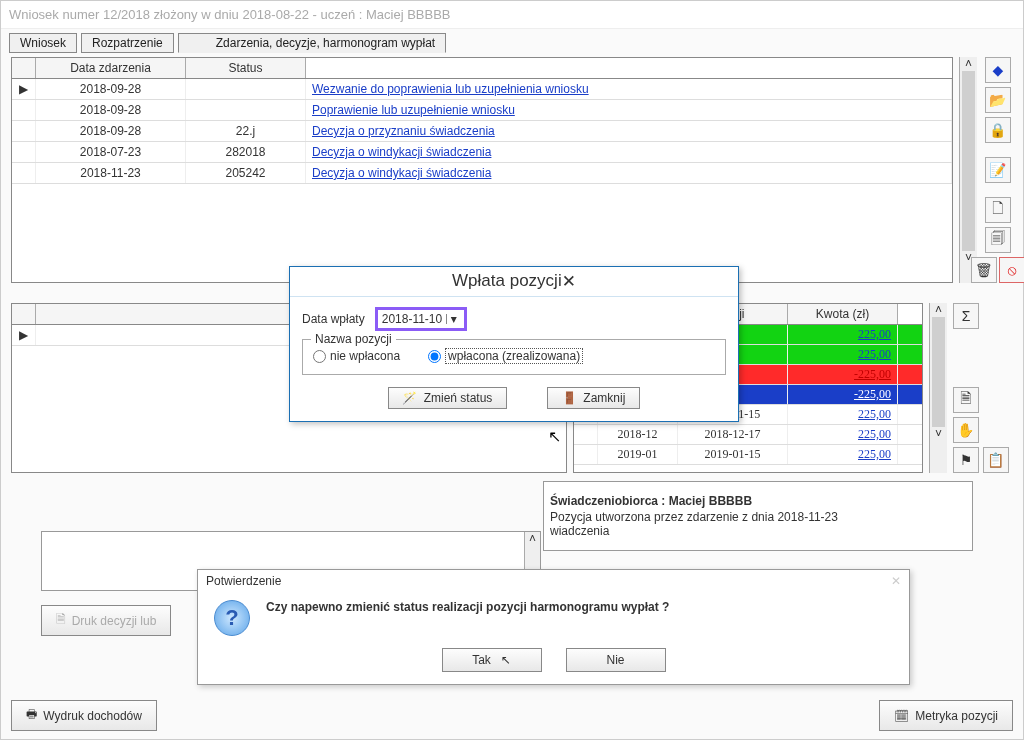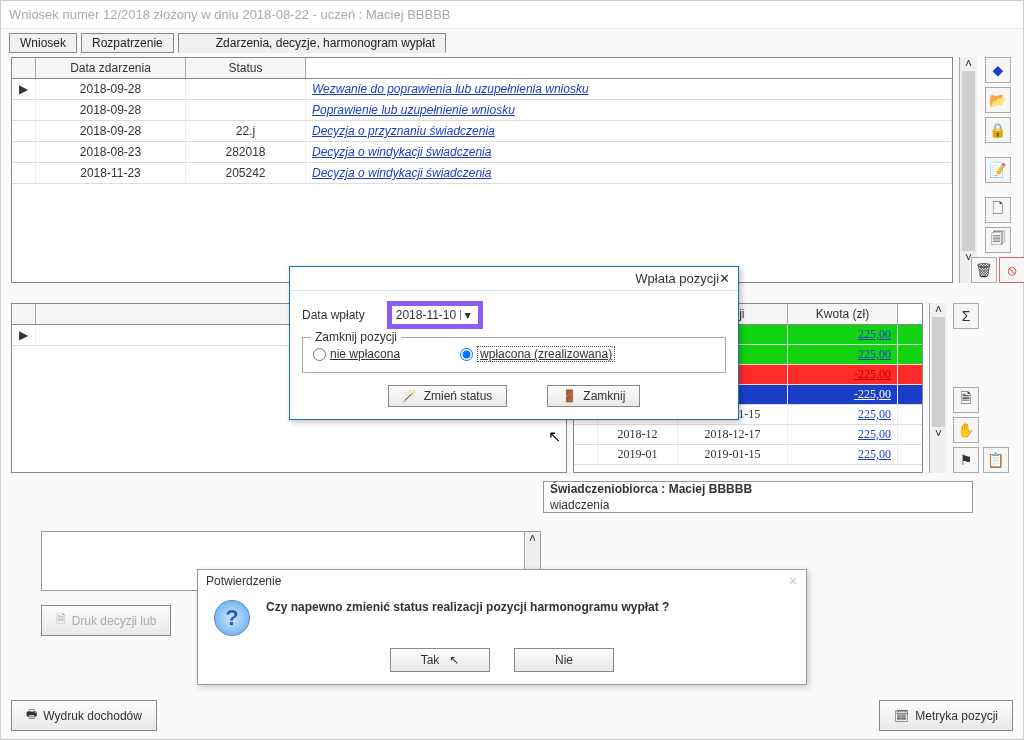--- a/index.html
+++ b/index.html
@@ -83,21 +83,21 @@
     grid-template-columns: 24px 150px 120px 1fr;
     border-bottom: 1px solid #ddd;
   }
   .events-row > div {
     border-right: 1px solid #eee;
     padding: 3px 6px;
     text-align: center;
   }
   .events-row > div:last-child { text-align: left; }
   .row-marker { color: #333; }
-  .link { color: #1a3ec8; text-decoration: underline; cursor: pointer; font-style: italic; }
+  .link { color: #1a3ec8; text-decoration: underline; cursor: pointer; }
   .scrollbar-v {
     width: 18px;
     border-left: 1px solid #aaa;
     background: #efefef;
   }
   .toolbar-right {
     width: 30px;
     display: flex;
     flex-direction: column;
     gap: 4px;
@@ -165,21 +165,21 @@
   .sched-toolbar {
     width: 60px;
     display: flex;
     flex-direction: column;
     gap: 4px;
     align-items: flex-start;
   }
   .info-box {
     margin-top: 8px;
     border: 1px solid #999;
-    padding: 0 6px;
+    padding: 12px 6px;
     background: #fff;
     width: 430px;
     float: right;
     margin-right: 40px;
   }
   .info-title { font-weight: bold; margin-bottom: 2px; }
   .bottom-bar {
     position: absolute;
     bottom: 8px; left: 10px; right: 10px;
     display: flex;
@@ -212,60 +212,60 @@
     position: absolute;
     left: 288px; top: 265px;
     width: 450px;
     border: 1px solid #1b6fb3;
     background: #fff;
     box-shadow: 2px 2px 6px rgba(0,0,0,0.25);
     z-index: 50;
   }
   .modal .mtitle {
     padding: 4px 8px;
-    font-size: 13px;
-    display: flex; justify-content: flex-end;
+    font-size: 17px;
+    display: flex; justify-content: center;
     background: #fff;
     border-bottom: 1px solid #cfe3f2;
   }
   .modal .mbody { padding: 10px 12px 12px 12px; }
-  .row { display: flex; align-items: center; gap: 22px; margin-bottom: 8px; }
+  .row { display: flex; align-items: center; gap: 10px; margin-bottom: 8px; }
   .date-field {
-    border: 5px solid #8b5cf6;
+    border: 3px solid #8b5cf6;
     padding: 2px 4px;
     background: #fff;
     display: inline-flex;
     align-items: center;
     gap: 4px;
   }
   .date-field .dd { width: 14px; height: 10px; border-left: 1px solid #888; display:inline-flex; align-items:center; justify-content:center; }
   .fieldset {
     border: 1px solid #aaa;
     padding: 8px 10px 10px 10px;
     position: relative;
     margin-top: 4px;
   }
   .fieldset .legend {
     position: absolute; top: -8px; left: 8px;
     background: #fff; padding: 0 4px;
     color: #333;
   }
-  .radios { display: flex; gap: 60px; text-decoration: underline; }
+  .radios { display: flex; gap: 28px; }
   .radio { display: flex; align-items: center; gap: 4px; }
   .radio input { margin: 0; }
   .radio .selbox { border: 1px dotted #555; padding: 0 2px; }
   .mbtns { display: flex; gap: 40px; justify-content: center; margin-top: 12px; }
   .mbtns .btn { padding: 3px 14px; }
   .cursor-icon { position: absolute; font-size: 16px; color: #000; }
 
   
   .confirm {
     position: absolute;
     left: 196px; top: 568px;
-    width: 610px;
+    width: 713px;
     border: 1px solid #999;
     background: #fff;
     z-index: 60;
     box-shadow: 2px 2px 6px rgba(0,0,0,0.2);
   }
   .confirm .ctitle {
     padding: 4px 8px;
     display: flex; justify-content: space-between;
     color: #333;
   }
@@ -326,21 +326,21 @@
           <div><span class="link">Poprawienie lub uzupełnienie wniosku</span></div>
         </div>
         <div class="events-row">
           <div></div>
           <div>2018-09-28</div>
           <div>22.j</div>
           <div><span class="link">Decyzja o przyznaniu świadczenia</span></div>
         </div>
         <div class="events-row">
           <div></div>
-          <div>2018-08-23</div>
+          <div>2018-07-23</div>
           <div>282018</div>
           <div><span class="link">Decyzja o windykacji świadczenia</span></div>
         </div>
         <div class="events-row">
           <div></div>
           <div>2018-11-23</div>
           <div>205242</div>
           <div><span class="link">Decyzja o windykacji świadczenia</span></div>
         </div>
         <div style="height:80px;"></div>
@@ -452,20 +452,21 @@
 
     <div style="clear:both;"></div>
     <div class="memo">
       <div class="memo-scroll">
         <div style="text-align:center;">˄</div>
       </div>
     </div>
 
     <div class="info-box">
       <div class="info-title">Świadczeniobiorca : Maciej BBBBB</div>
+      <div>Pozycja utworzona przez zdarzenie z dnia 2018-11-23</div>
       <div>wiadczenia</div>
     </div>
 
     <div style="position:absolute; left:40px; top:604px;">
       <div class="btn disabled">
         <span>🗎</span>
         <span>Druk decyzji lub</span>
       </div>
     </div>
   </div>
@@ -488,21 +489,21 @@
     </div>
     <div class="mbody">
       <div class="row">
         <span>Data wpłaty</span>
         <span class="date-field">
           <span>2018-11-10</span>
           <span class="dd">▾</span>
         </span>
       </div>
       <div class="fieldset">
-        <span class="legend">Zamknij pozycji</span>
+        <span class="legend">Nazwa pozycji</span>
         <div class="radios">
           <label class="radio">
             <input type="radio" style="">
             <span>nie wpłacona</span>
           </label>
           <label class="radio">
             <input type="radio" checked="" style="">
             <span class="selbox">wpłacona (zrealizowana)</span>
           </label>
         </div>

